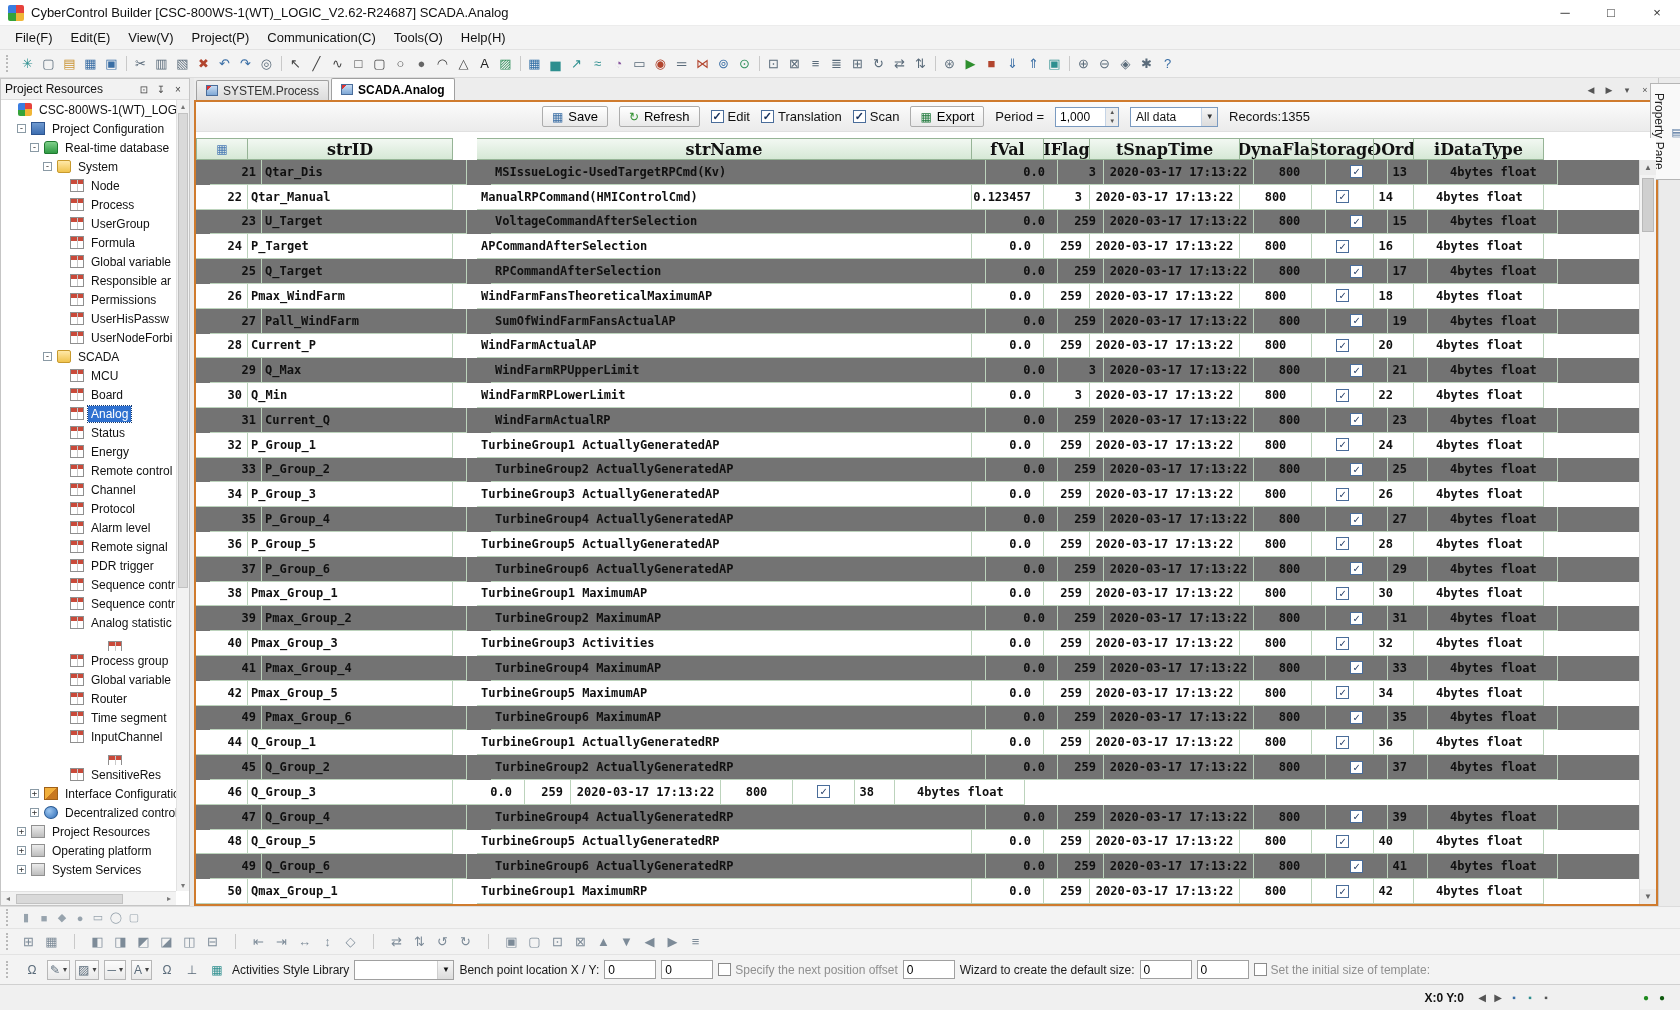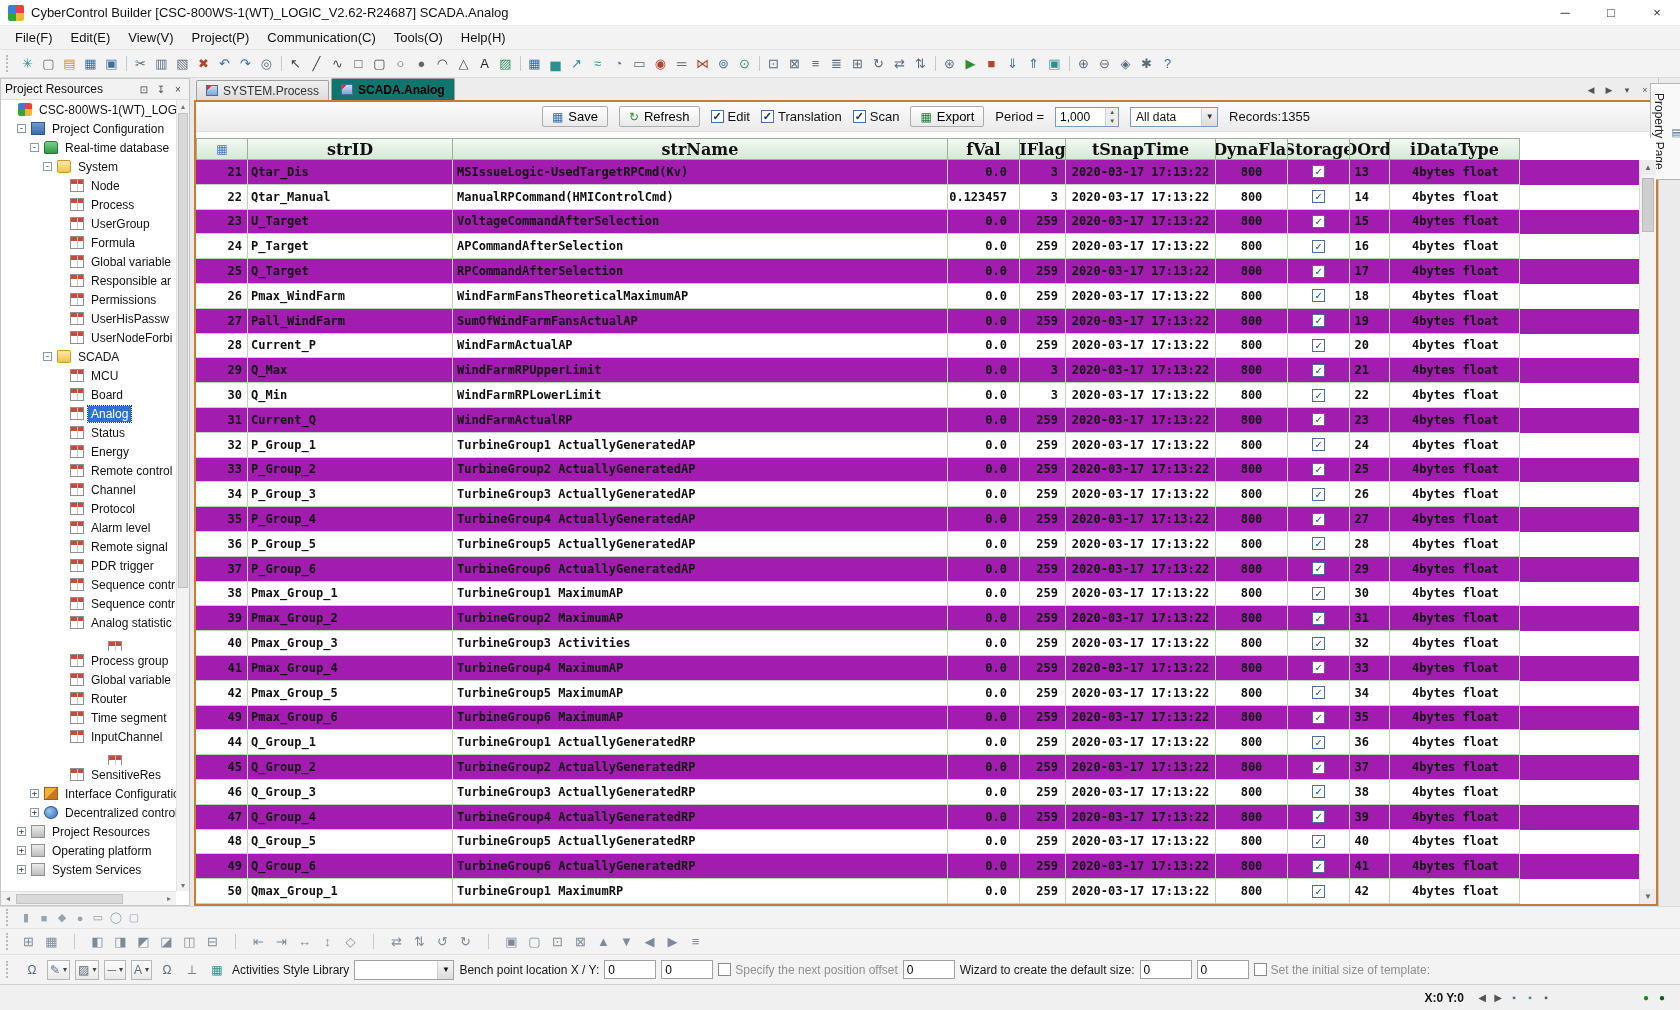--- a/index.html
+++ b/index.html
@@ -59,21 +59,21 @@
   .ths .hthumb{flex:none;width:62%;height:10px;background:#d9d9d9;border:1px solid #c2c2c2;margin:0 2px;}
   .ths .track{flex:1;}
 
   .splitter{width:4px;flex:none;background:#e9e9e9;}
 
   
   .editor{flex:1;min-width:0;display:flex;flex-direction:column;}
   .tabstrip{height:22px;flex:none;display:flex;align-items:flex-end;background:#ededed;padding:0 2px;}
   .tabs{display:flex;align-items:flex-end;height:22px;}
   .tab{height:20px;display:flex;align-items:center;gap:5px;padding:0 9px;font-size:12px;background:linear-gradient(#f1f1f1,#dcdcdc);border:1px solid #a0a0a0;border-bottom:none;border-radius:2px 2px 0 0;margin-right:2px;color:#333;cursor:default;}
-  .tab.active{background:#0f766e;height:22px;font-weight:bold;color:#000;}
+  .tab.active{background:#ffffff;height:22px;font-weight:bold;color:#000;}
   .tabicon{width:12px;height:11px;flex:none;background:linear-gradient(135deg,#d33 0 3px,transparent 3px),linear-gradient(#c8dcf2,#7fa8d6);border:1px solid #4a6d9a;}
   .tabnav{margin-left:auto;display:flex;gap:2px;padding:0 3px 3px;}
   .tabnav .tn{width:16px;height:15px;display:flex;align-items:center;justify-content:center;font-size:9px;color:#555;}
 
   .opanel{flex:1;min-height:0;display:flex;flex-direction:column;border:2px solid #cf7b2e;background:#fff;}
   .ptool{height:30px;flex:none;display:flex;align-items:center;justify-content:center;gap:11px;background:linear-gradient(#fbfbfb,#ebebeb);border-bottom:1px solid #e0e0e0;font-size:13px;}
   .ptool [data-repeat]{display:contents;}
   .tbtn{display:flex;align-items:center;gap:5px;border:1px solid #adadad;background:linear-gradient(#fff,#e9e9e9);padding:2px 9px;font-size:13px;font-family:"Liberation Sans",sans-serif;border-radius:2px;cursor:default;}
   .bic{font-size:12px;}
   .chk{display:flex;align-items:center;gap:4px;cursor:default;}
@@ -94,26 +94,26 @@
 
   
   .gridwrap{flex:1;min-height:0;position:relative;background:#fff;overflow:hidden;}
   .ghead{display:flex;height:22px;}
   .ghead .c{border:solid #96b496;border-width:1px 1px 1px 0;background:linear-gradient(#f2f8f2,#d6e8d6);font-family:"DejaVu Serif",serif;font-weight:bold;font-size:16px;justify-content:center;padding:0;color:#111;}
   .ghead .c:first-child{border-left-width:1px;}
   .ghead .hfill{flex:1;background:#fff;border:none;}
   .hsel::after{content:"▦";color:#4a7ab5;font-size:12px;}
   .grows{position:absolute;top:22px;left:0;right:17px;bottom:0;display:flex;flex-direction:column;}
   .grow{flex:1;min-height:0;display:flex;background:#fff;font-family:"DejaVu Sans Mono",monospace;font-size:12px;font-weight:bold;color:#101010;}
-  .grow.even{background:#a21caf;}
+  .grow.even{background:#737373;padding-left:14px;}
   .c{flex:none;display:flex;align-items:center;border-right:1px solid #bcd3bc;overflow:hidden;white-space:nowrap;}
   .grow .c{border-bottom:1px solid #bcd3bc;}
   .c-num{width:52px;justify-content:flex-end;padding-right:5px;}
   .c-id{width:205px;padding-left:3px;}
-  .c-name{width:495px;padding-left:4px;}
+  .c-name{width:495px;padding-left:4px;margin-left:24px;}
   .c-fval{width:72px;justify-content:flex-end;padding-right:12px;}
   .c-iflag{width:46px;justify-content:flex-end;padding-right:7px;}
   .c-snap{width:150px;justify-content:center;}
   .c-dyna{width:72px;justify-content:center;}
   .c-storage{width:62px;justify-content:center;}
   .c-order{width:40px;justify-content:flex-end;padding-right:20px;}
   .c-dtype{width:130px;padding-left:22px;}
   .gvs{position:absolute;top:22px;right:0;bottom:0;width:17px;background:#f3f3f3;border-left:1px solid #dadada;}
   .gvs .up,.gvs .dn{position:absolute;left:0;right:0;height:15px;display:flex;align-items:center;justify-content:center;font-size:8px;color:#666;background:#ececec;}
   .gvs .up{top:0;} .gvs .dn{bottom:0;}
@@ -974,21 +974,20 @@
                 <span class="c c-storage">
                   <span class="cb checked"></span>
                 </span>
                 <span class="c c-order">37</span>
                 <span class="c c-dtype">4bytes float</span>
               </div>
 
               <div class="grow">
                 <span class="c c-num">46</span>
                 <span class="c c-id">Q_Group_3</span>
-                <span class="c c-name">TurbineGroup3 ActuallyGeneratedRP</span>
                 <span class="c c-fval">0.0</span>
                 <span class="c c-iflag">259</span>
                 <span class="c c-snap">2020-03-17 17:13:22</span>
                 <span class="c c-dyna">800</span>
                 <span class="c c-storage">
                   <span class="cb checked"></span>
                 </span>
                 <span class="c c-order">38</span>
                 <span class="c c-dtype">4bytes float</span>
               </div>

